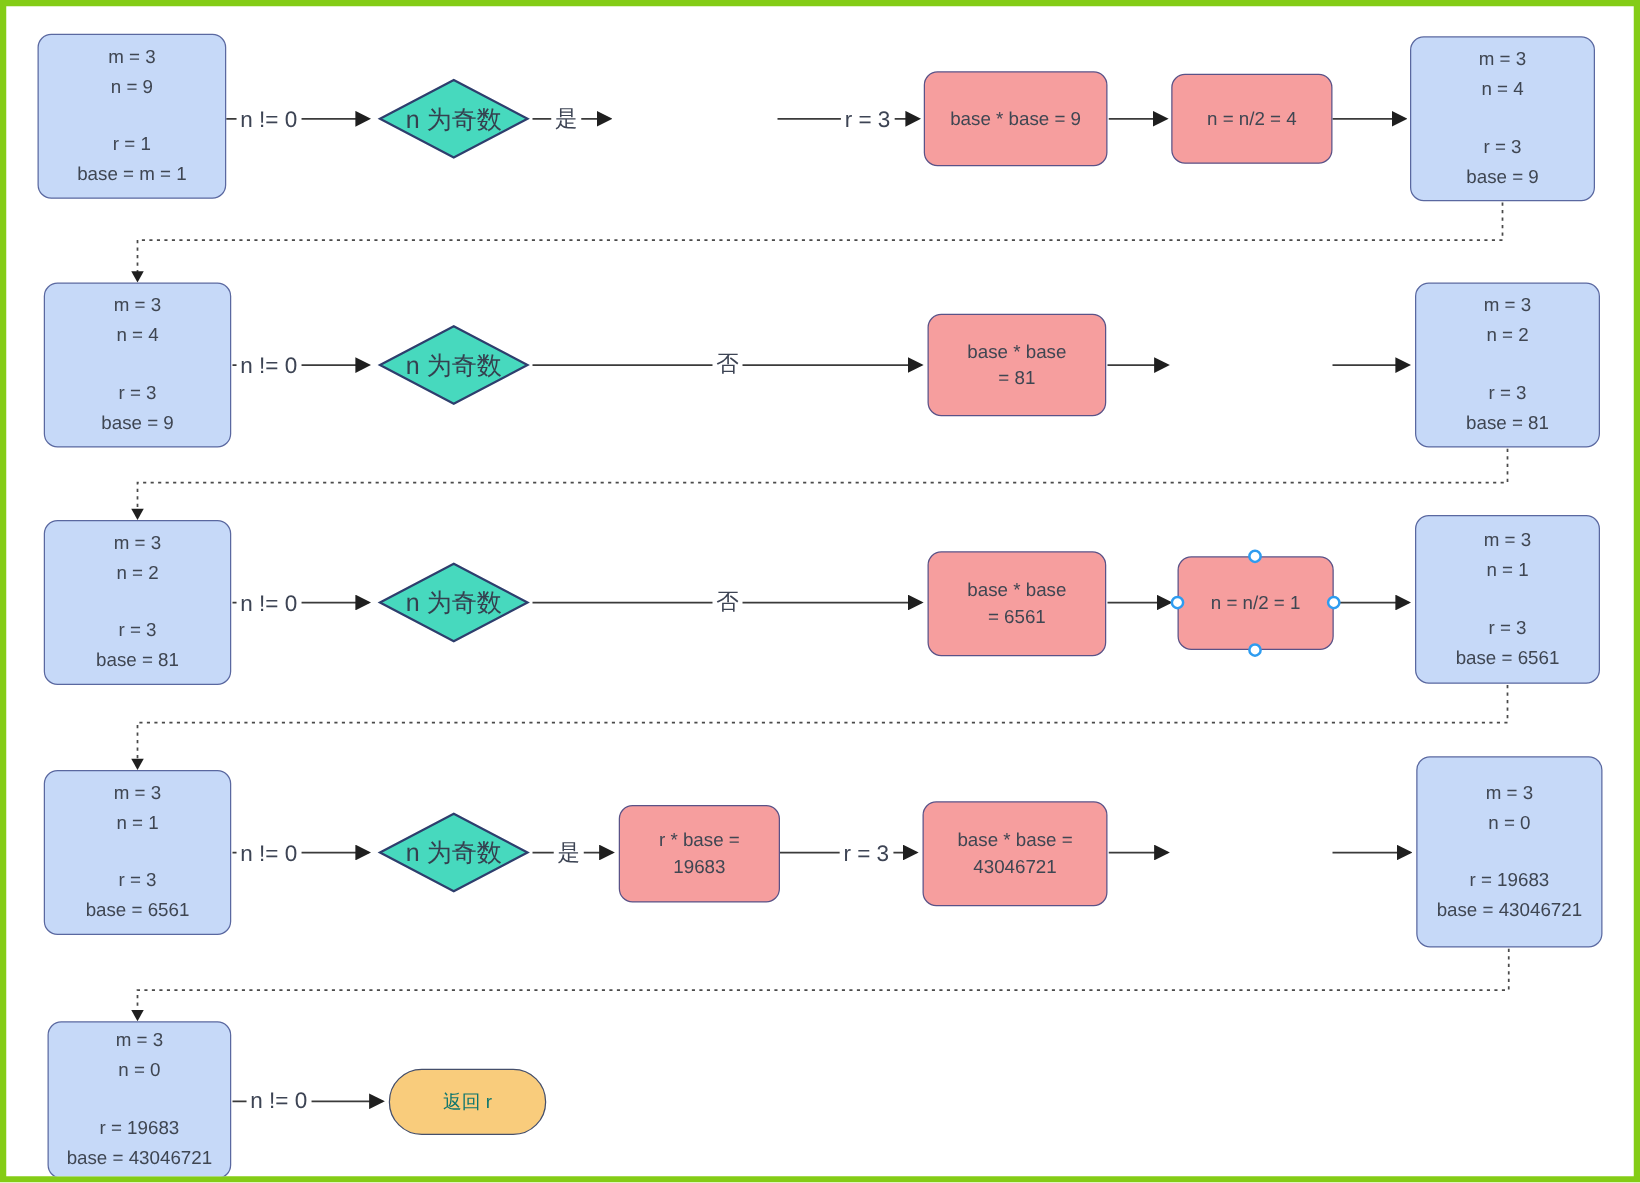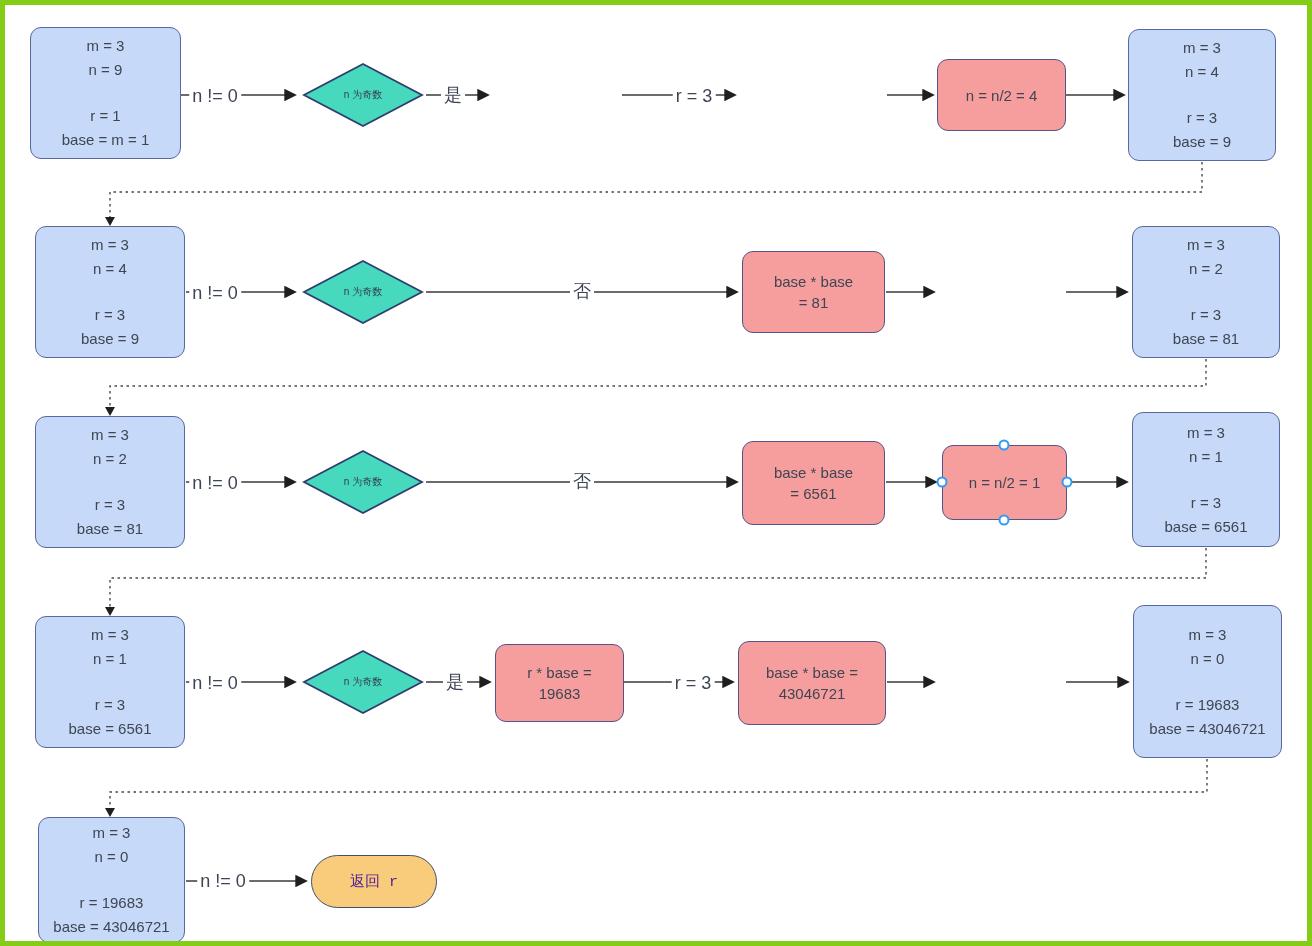--- a/index.html
+++ b/index.html
@@ -12,22 +12,22 @@
   .node{position:absolute;box-sizing:border-box;display:flex;flex-direction:column;align-items:center;justify-content:center;
         font-size:15px;color:#3f4652;text-align:center;}
   .state{background:var(--state-fill,#c6d9f8);border:1.6px solid var(--state-border,#5a68a0);border-radius:11px;}
   .state .sline{height:24px;line-height:24px;white-space:nowrap;}
   .state .gap{height:22px;}
   .op{background:var(--op-fill,#f69e9e);border:1.6px solid var(--op-border,#5a5287);border-radius:11px;line-height:21px;}
   .op .oline{white-space:nowrap;}
   .diamond{background:transparent;border:none;}
   .dshape{position:absolute;left:0;top:0;width:100%;height:100%;}
   .dshape polygon{fill:var(--decision-fill,#47d9be);stroke:var(--decision-border,#2e3e6d);stroke-width:1.8;}
-  .dlabel{position:relative;font-size:10px;color:#35404f;white-space:nowrap;}
-  .return{background:var(--return-fill,#f9cc7c);border:1.8px solid var(--return-border,#454f6b);border-radius:27px;color:#4c1d95;font-family:Liberation Mono, monospace;}
+  .dlabel{position:relative;font-size:20px;color:#35404f;white-space:nowrap;}
+  .return{background:var(--return-fill,#f9cc7c);border:1.8px solid var(--return-border,#454f6b);border-radius:27px;color:#0f766e;}
   .edge-label{position:absolute;transform:translate(-50%,-50%);background:#ffffff;padding:0 3px;font-size:18px;color:#3d4454;white-space:nowrap;z-index:3;}
   .handle{position:absolute;width:11px;height:11px;border-radius:50%;background:#ffffff;border:2px solid var(--handle-color,#2e9cf0);
           transform:translate(-50%,-50%);box-sizing:border-box;z-index:5;}
 </style>
 </head>
 <body>
 
 <div id="canvas">
 
   <svg id="edges">
@@ -80,20 +80,23 @@
   </div>
   <div class="edge-label" style="left:210px;top:91px">n != 0</div>
   <div class="node diamond" style="left:296px;top:57px;width:124px;height:66px">
     <svg class="dshape" viewBox="0 0 124 66" preserveAspectRatio="none">
         <polygon points="62,2 121,33 62,64 3,33"></polygon>
       </svg>
     <span class="dlabel">n 为奇数</span>
   </div>
   <div class="edge-label" style="left:448px;top:90px">是</div>
   <div class="edge-label" style="left:689px;top:91px">r = 3</div>
+  <div class="node op" style="left:734px;top:52px;width:147px;height:76px">
+    <div class="oline">base * base = 9</div>
+  </div>
   <div class="node op" style="left:932px;top:54px;width:129px;height:72px">
     <div class="oline">n = n/2 = 4</div>
   </div>
   <div class="node state" style="left:1123px;top:24px;width:148px;height:132px">
     <div class="sline">m = 3</div>
     <div class="sline">n = 4</div>
     <div class="gap"></div>
     <div class="sline">r = 3</div>
     <div class="sline">base = 9</div>
   </div>

